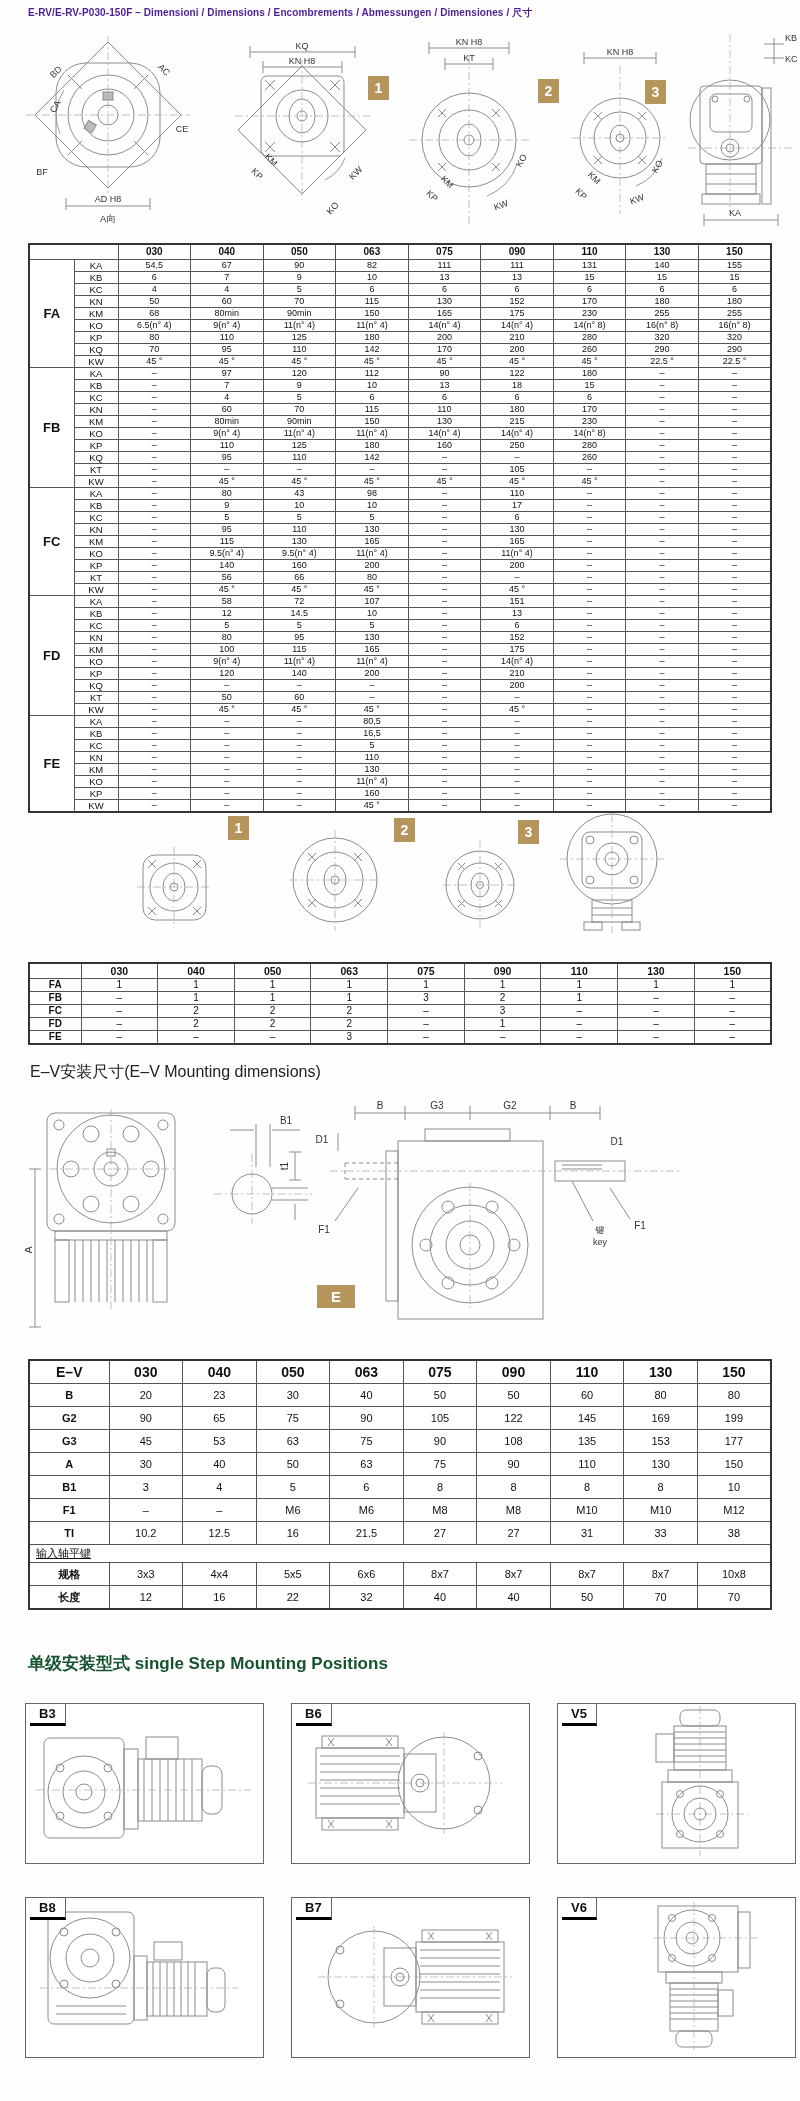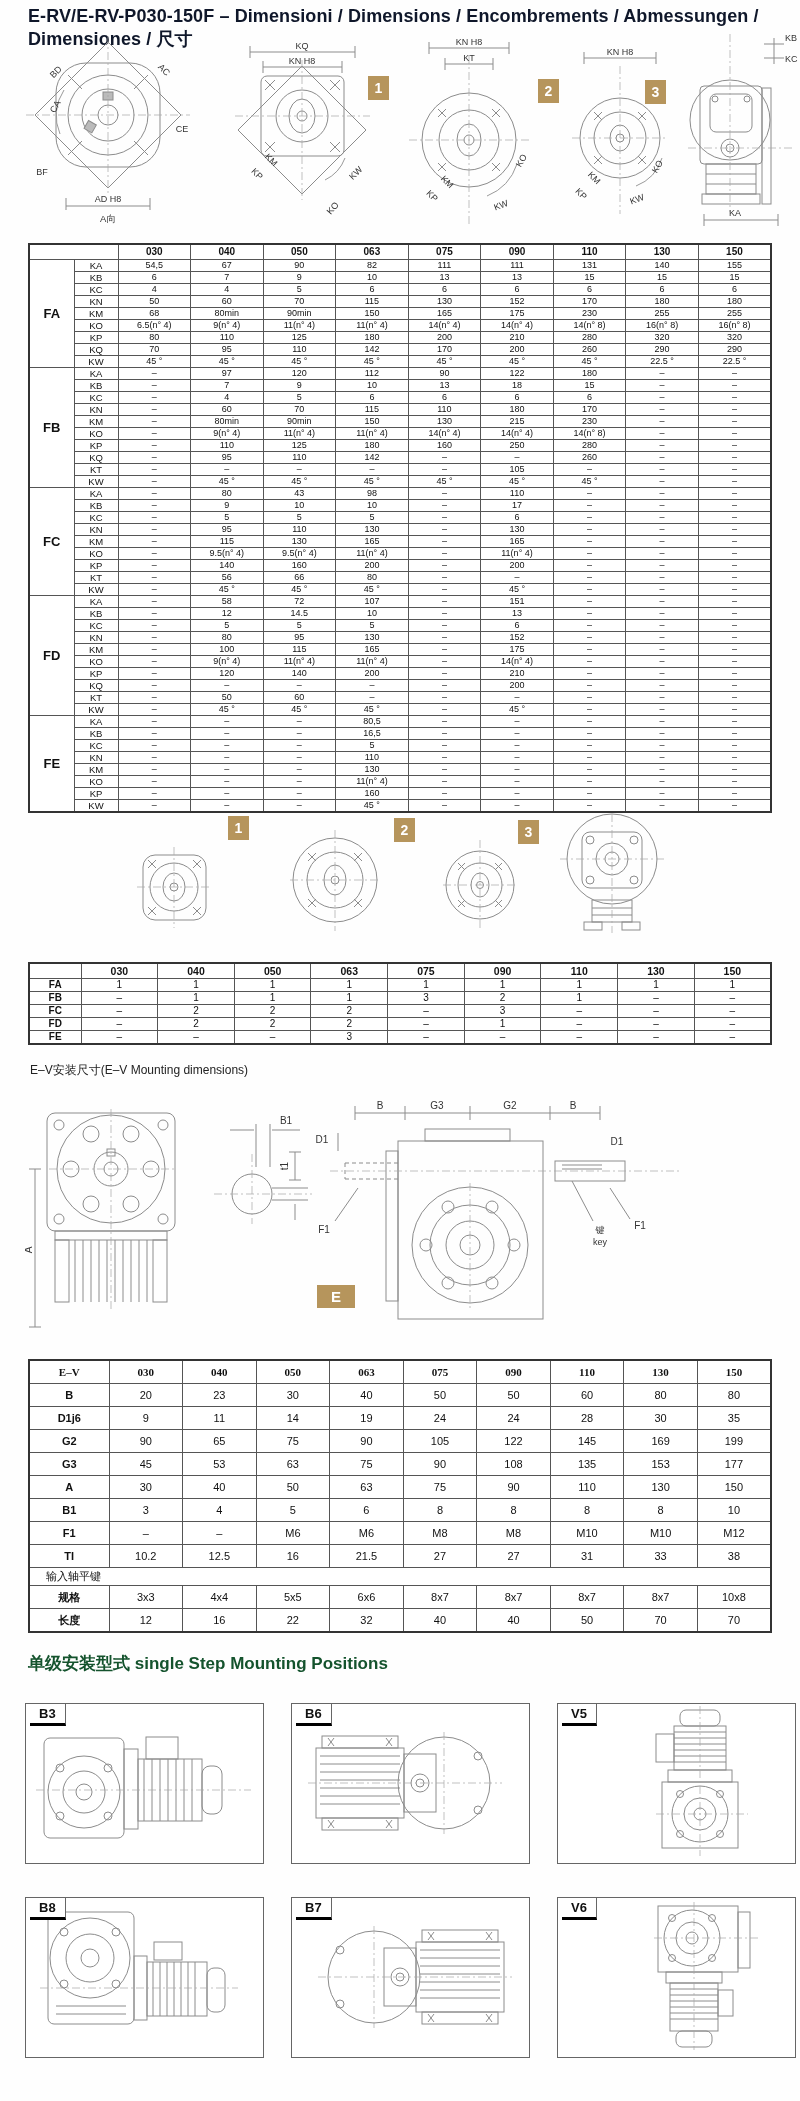--- a/index.html
+++ b/index.html
@@ -1,43 +1,43 @@
 <!DOCTYPE html>
 <html><head>
 <meta charset="utf-8">
 <style>
   html,body{margin:0;padding:0;background:#e8e8e8;}
   .page{position:relative;width:800px;height:2101px;background:#fefefe;margin:0 auto;
         font-family:"Liberation Sans",sans-serif;color:#111;overflow:hidden;}
-  .title{position:absolute;left:28px;top:6px;font-size:18px;font-weight:bold;color:#0f172a;letter-spacing:.1px;}
+  .title{position:absolute;left:28px;top:6px;font-size:10px;font-weight:bold;color:#4c1d95;letter-spacing:.1px;}
 
   
   .badge{position:absolute;background:#b6955c;color:#fff;font-weight:bold;text-align:center;}
   .badge.sq{width:21px;height:24px;line-height:24px;font-size:14px;}
   .badge.wide{width:38px;height:23px;line-height:23px;font-size:15px;}
 
   
   .dtable{position:absolute;border-collapse:collapse;table-layout:fixed;background:#fff;border:2px solid #333;margin-top:14px;}
   .dtable td{border:1px solid #555;text-align:center;padding:0;white-space:nowrap;overflow:hidden;color:#111;}
   .t1{left:28px;top:229px;width:744px;}
   .t1 td{font-size:9px;height:11px;line-height:11px;}
   .t1 tr.hdr td{font-weight:bold;font-size:10px;height:14px;line-height:14px;}
   .t1 td.grp{font-weight:bold;font-size:13px;}
   .t1 td.lbl{font-size:9.5px;}
   .t2{left:28px;top:948px;width:744px;}
   .t2 td{font-size:10px;height:12px;line-height:12px;}
   .t2 tr.hdr td{font-weight:bold;font-size:10.5px;height:14px;line-height:14px;}
   .t2 td.lbl{font-weight:bold;}
   .tev{left:28px;top:1345px;width:744px;}
   .tev td{font-size:11px;height:22px;line-height:22px;}
-  .tev tr.hdr td{font-weight:bold;font-size:11px;font-family:Liberation Serif, serif;}
+  .tev tr.hdr td{font-weight:bold;font-size:14px;}
   .tev td.lbl{font-weight:bold;}
-  .tev td.keyhdr{text-align:left;padding-left:16px;height:17px;line-height:17px;}
-
-  .ev-heading{position:absolute;left:30px;top:1062px;font-size:12px;color:#222;}
+  .tev td.keyhdr{text-align:left;padding-left:6px;height:17px;line-height:17px;text-decoration:underline;}
+
+  .ev-heading{position:absolute;left:30px;top:1062px;font-size:16px;color:#222;}
   .mount-heading{position:absolute;left:28px;top:1652px;font-size:17px;font-weight:bold;color:#14532d;}
 
   .mbox{position:absolute;width:237px;height:159px;border:1px solid #666;background:#fff;}
   .mbox .tag{position:absolute;left:4px;top:0;border-right:1px solid #666;border-bottom:3px solid #000000;
              padding:2px 9px;font-weight:bold;font-size:13px;background:#fff;z-index:2;}
   .mbox svg{position:absolute;left:0;top:0;}
   svg{position:absolute;}
   svg text{font-family:"Liberation Sans",sans-serif;}
 </style>
 </head>
@@ -1108,32 +1108,20 @@
           <td class="lbl">B</td>
           <td>20</td>
           <td>23</td>
           <td>30</td>
           <td>40</td>
           <td>50</td>
           <td>50</td>
           <td>60</td>
           <td>80</td>
           <td>80</td>
-        </tr>
-        <tr>
-          <td class="lbl">D1j6</td>
-          <td>9</td>
-          <td>11</td>
-          <td>14</td>
-          <td>19</td>
-          <td>24</td>
-          <td>24</td>
-          <td>28</td>
-          <td>30</td>
-          <td>35</td>
         </tr>
         <tr>
           <td class="lbl">G2</td>
           <td>90</td>
           <td>65</td>
           <td>75</td>
           <td>90</td>
           <td>105</td>
           <td>122</td>
           <td>145</td>

